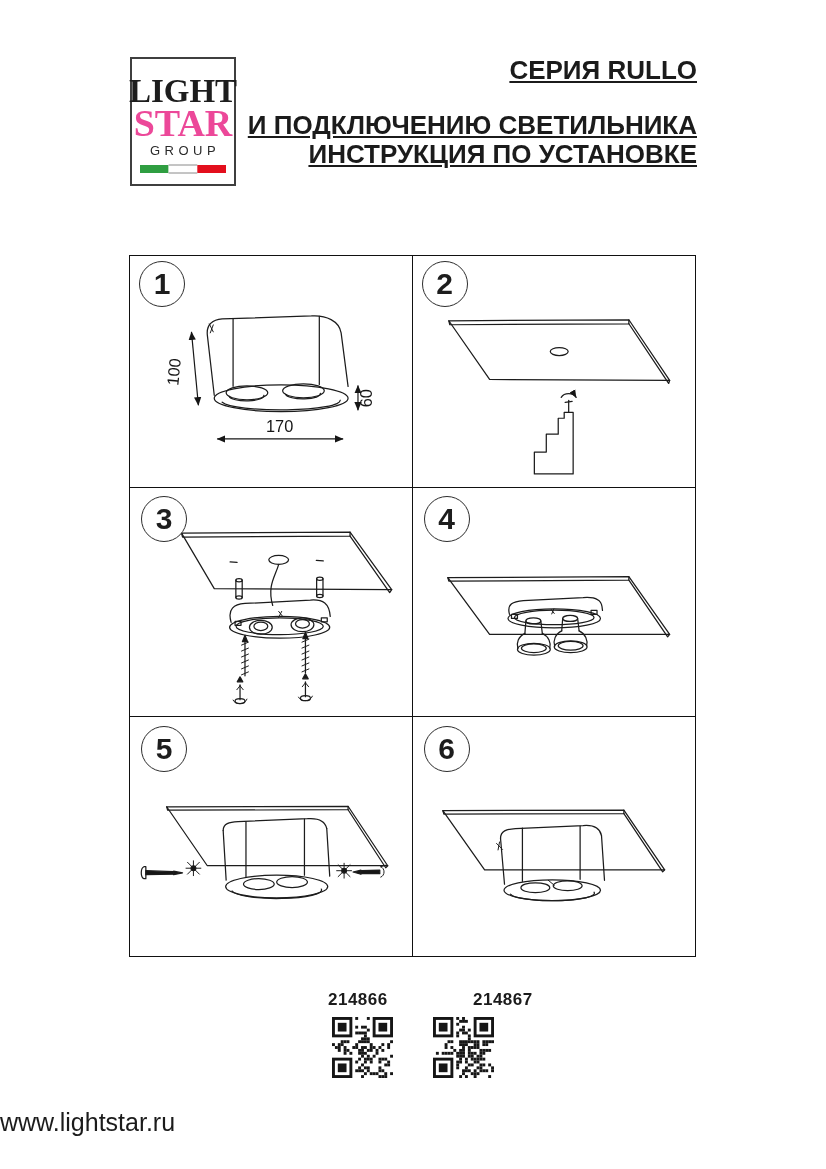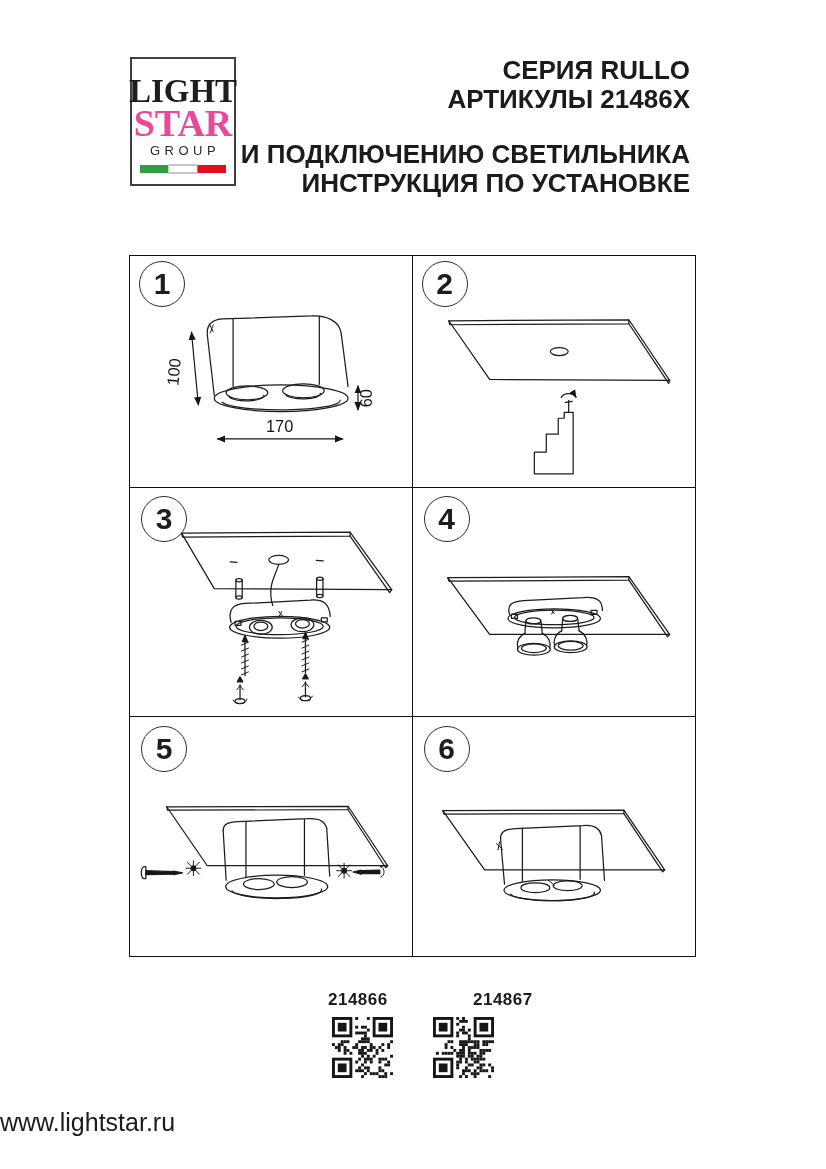--- a/index.html
+++ b/index.html
@@ -14,21 +14,21 @@
     border:2px solid #3f3f3f;box-sizing:border-box;background:#fff;
     display:flex;flex-direction:column;align-items:center;justify-content:flex-start;
     padding-top:17px;
   }
   .logo .l1{font-family:"Liberation Serif",serif;font-weight:700;font-size:33px;line-height:30px;letter-spacing:0px;color:#1d1d1d;}
   .logo .l2{font-family:"Liberation Serif",serif;font-weight:700;font-size:38px;line-height:34px;letter-spacing:0px;color:#ec4899;}
   .logo .l3{font-size:13px;letter-spacing:4.5px;color:#2a2a2a;margin-top:3px;text-indent:4px;}
   .logo svg{margin-top:6px;}
   
   .titles{
-    position:absolute;right:136px;top:56px;text-align:right;
+    position:absolute;right:129px;top:56px;text-align:right;text-decoration:underline;
   }
   .titles .t{font-size:26px;font-weight:700;line-height:29px;letter-spacing:0px;white-space:nowrap;}
   .titles .gap{height:26px;}
   
   .grid{
     position:absolute;left:129px;top:255px;width:567px;height:702px;
     border:1.6px solid #111;box-sizing:border-box;
     display:grid;grid-template-columns:1fr 1fr;grid-template-rows:232px 229px 1fr;
     background:#fff;
   }
@@ -63,21 +63,20 @@
     <svg width="86" height="10" viewBox="0 0 86 10">
       <rect x="0" y="1" width="28.6" height="8" fill="#2f9e41"></rect>
       <rect x="28.6" y="1" width="28.7" height="8" fill="#ffffff"></rect>
       <rect x="57.3" y="1" width="28.7" height="8" fill="#e30f1d"></rect>
       <path d="M28.6,1 H57.3 M28.6,9 H57.3" stroke="#8a8a8a" stroke-width="1" fill="none"></path>
     </svg>
   </div>
 
   <div class="titles">
     <div class="t">СЕРИЯ RULLO</div>
-    <div class="t">АРТИКУЛЫ 21486X</div>
     <div class="gap"></div>
     <div class="t">И ПОДКЛЮЧЕНИЮ СВЕТИЛЬНИКА</div>
     <div class="t">ИНСТРУКЦИЯ ПО УСТАНОВКЕ</div>
   </div>
 
   <div class="grid">
 
     <div class="cell bR bB r1">
       <svg class="draw" viewBox="0 0 284 232">
         <defs>

